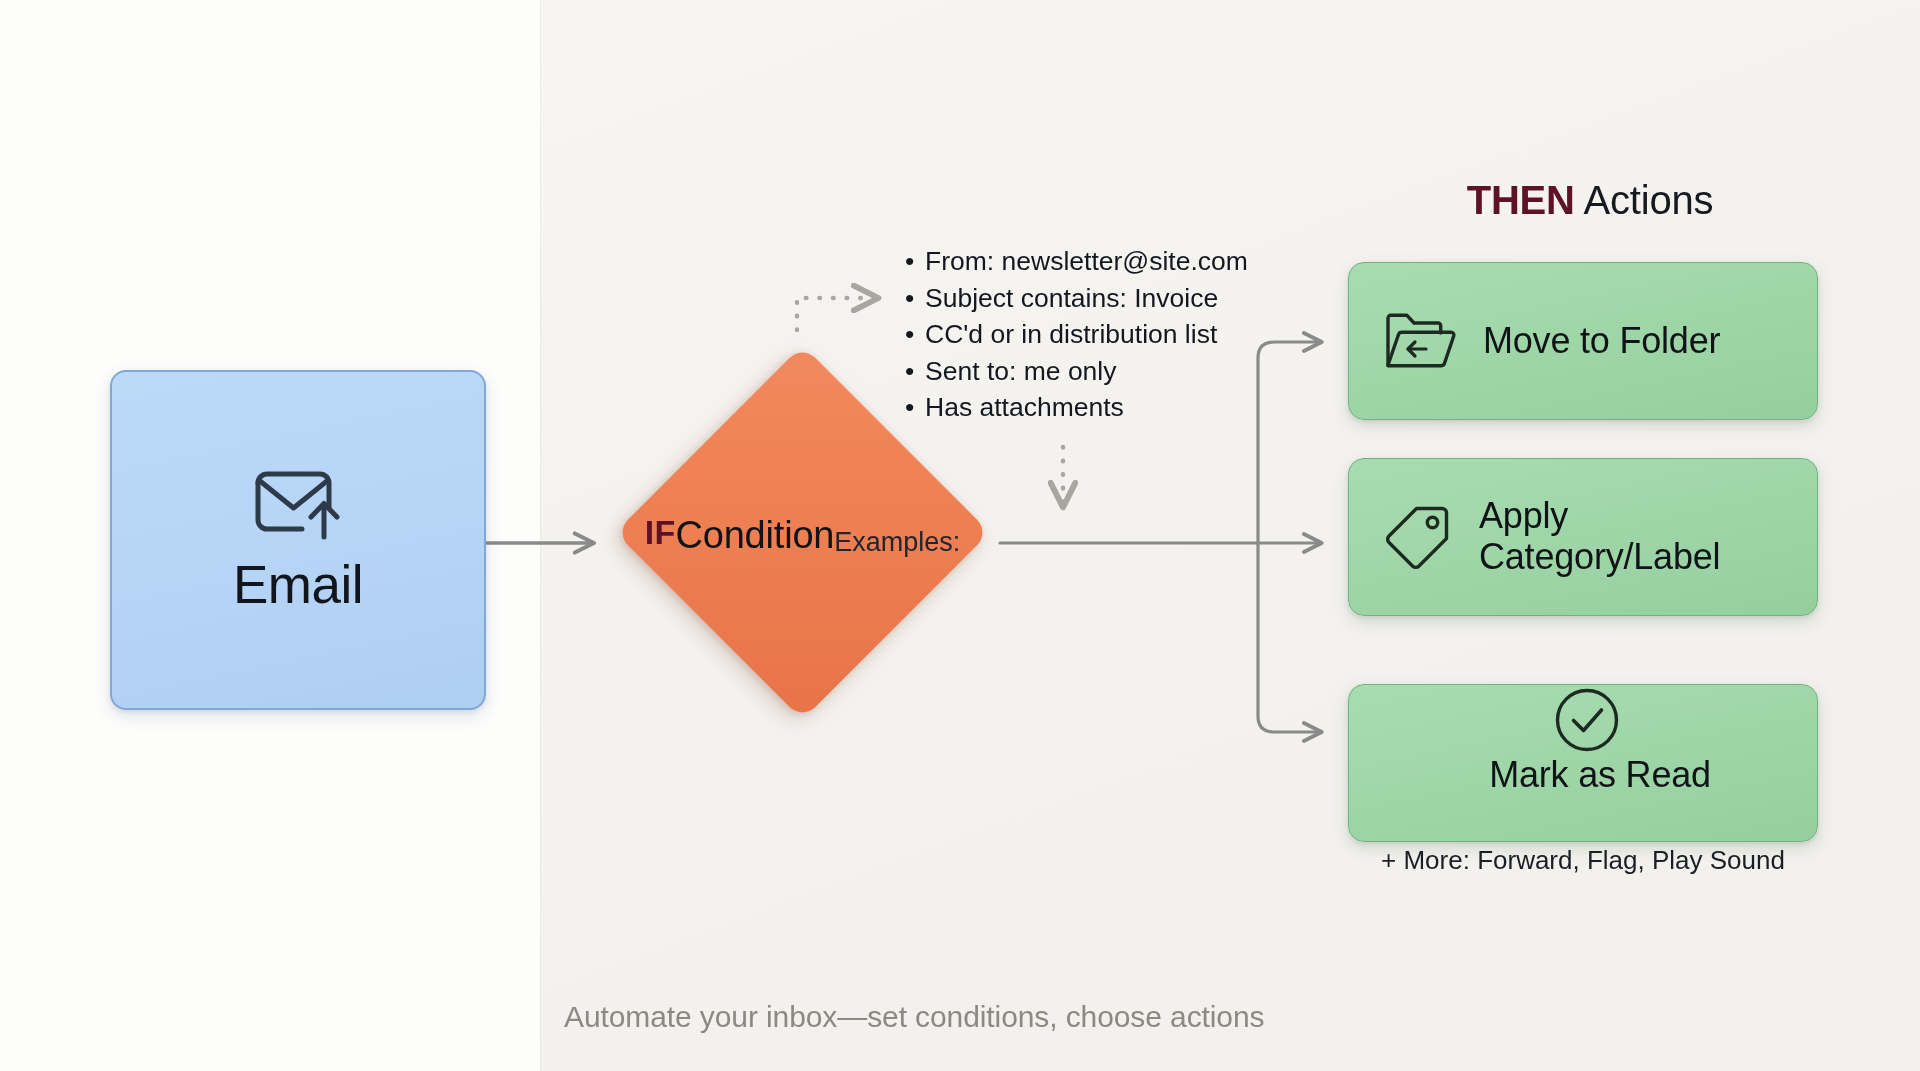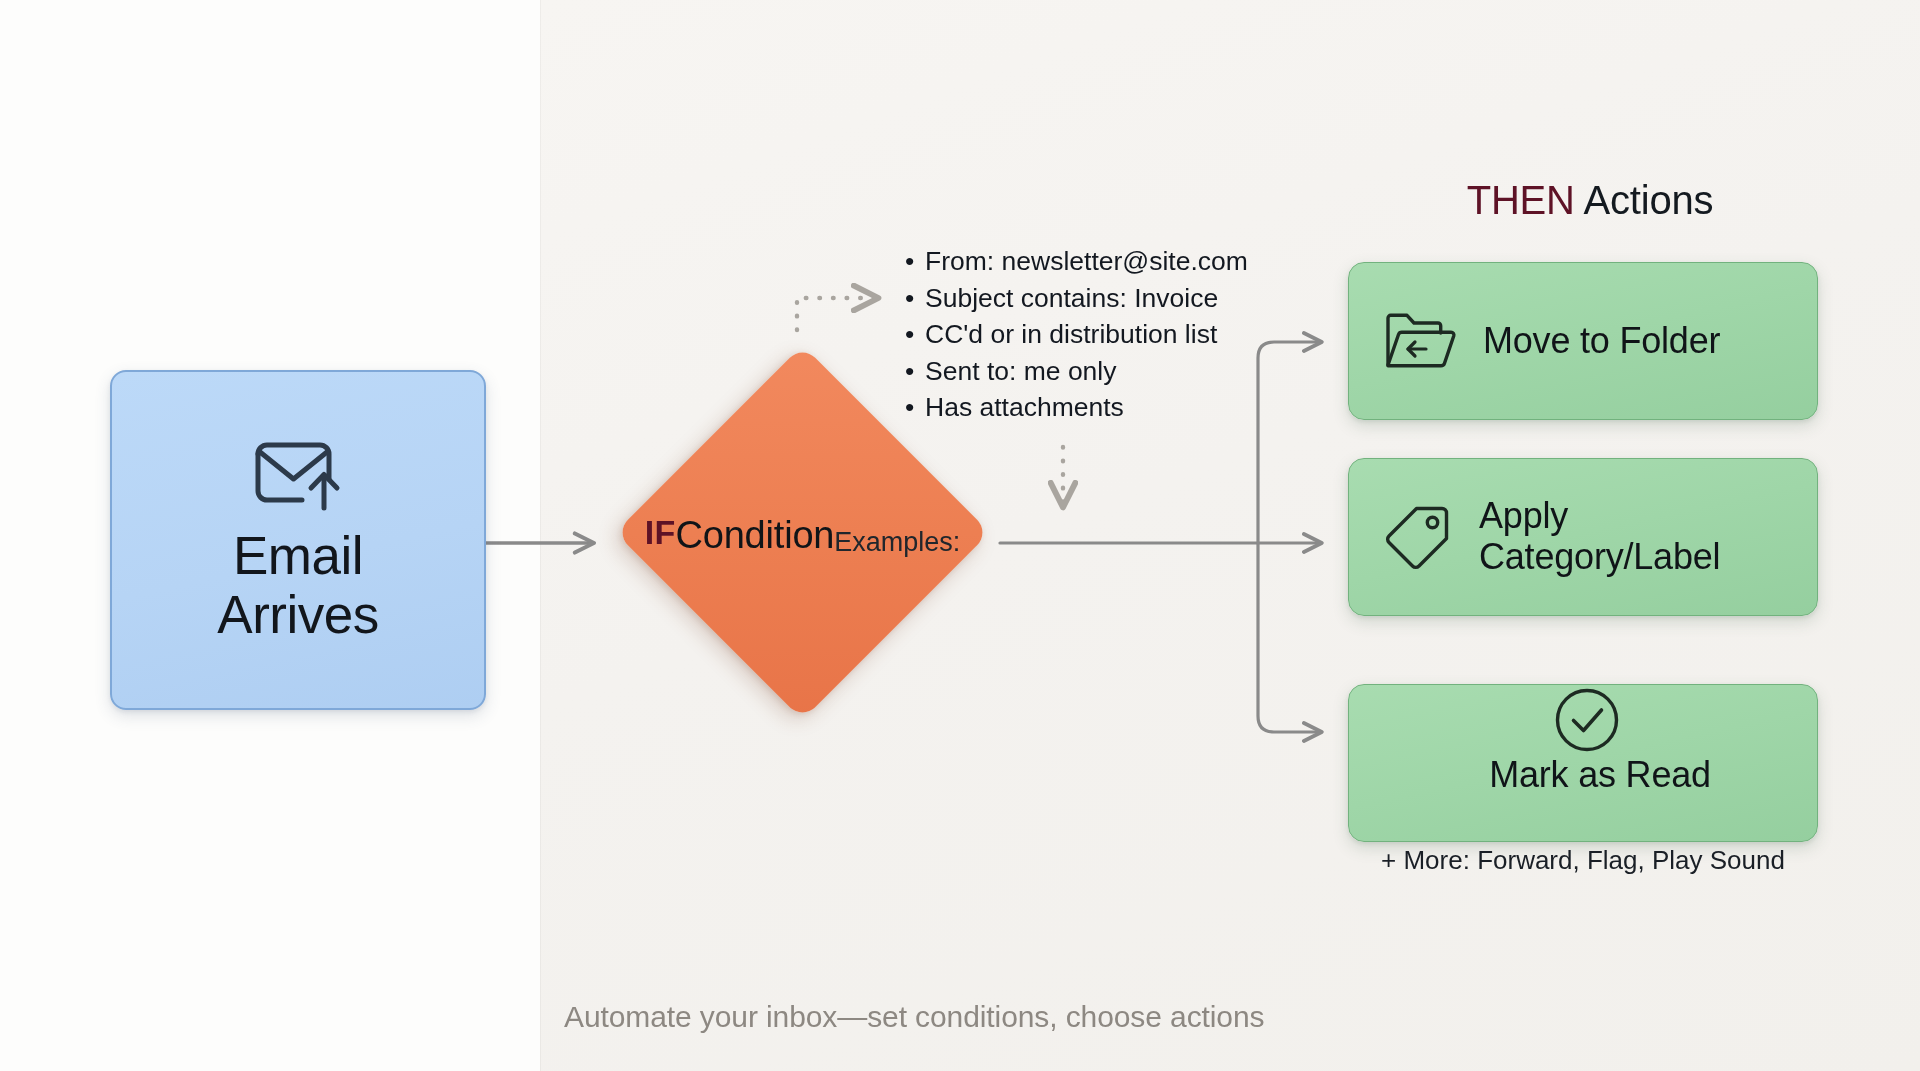--- a/index.html
+++ b/index.html
@@ -158,21 +158,21 @@
     left: 1420px;
     top: 178px;
     width: 320px;
     text-align: center;
     font-size: 40px;
     line-height: 1.1;
     letter-spacing: -0.2px;
     white-space: nowrap;
   }
   .then-kw {
-    font-weight: 400;
+    font-weight: 700;
     color: #5e1226;
     margin-left: 20px;
   }
   .then-rest {
     font-weight: 400;
     color: #141a20;
   }
 
   
   .action-card {
@@ -275,21 +275,20 @@
       <svg width="96" height="76" viewBox="0 0 96 76" fill="none">
         <path d="M8 18 C8 13 12 9 17 9 L70 9 C75 9 79 13 79 18 L79 43" stroke="#2c3a4a" stroke-width="5" stroke-linecap="round" stroke-linejoin="round"></path>
         <path d="M8 18 L8 55 C8 60 12 64 17 64 L52 64" stroke="#2c3a4a" stroke-width="5" stroke-linecap="round" stroke-linejoin="round"></path>
         <path d="M10 16 L43.5 43 L77 16" stroke="#2c3a4a" stroke-width="5" stroke-linecap="round" stroke-linejoin="round"></path>
         <path d="M74 72 L74 40" stroke="#2c3a4a" stroke-width="5" stroke-linecap="round"></path>
         <path d="M61 52 L74 38.5 L87 52" stroke="#2c3a4a" stroke-width="5" stroke-linecap="round" stroke-linejoin="round"></path>
       </svg>
     </div>
     <div class="trigger-label">
       <div>Email</div>
-      <div>Arrives</div>
     </div>
   </div>
 
   <div class="diamond-wrap">
     <div class="diamond-shape"></div>
     <div class="diamond-text">
       <div class="diamond-if">IF</div>
       <div class="diamond-main">Condition</div>
       <div class="diamond-sub">Examples:</div>
     </div>

